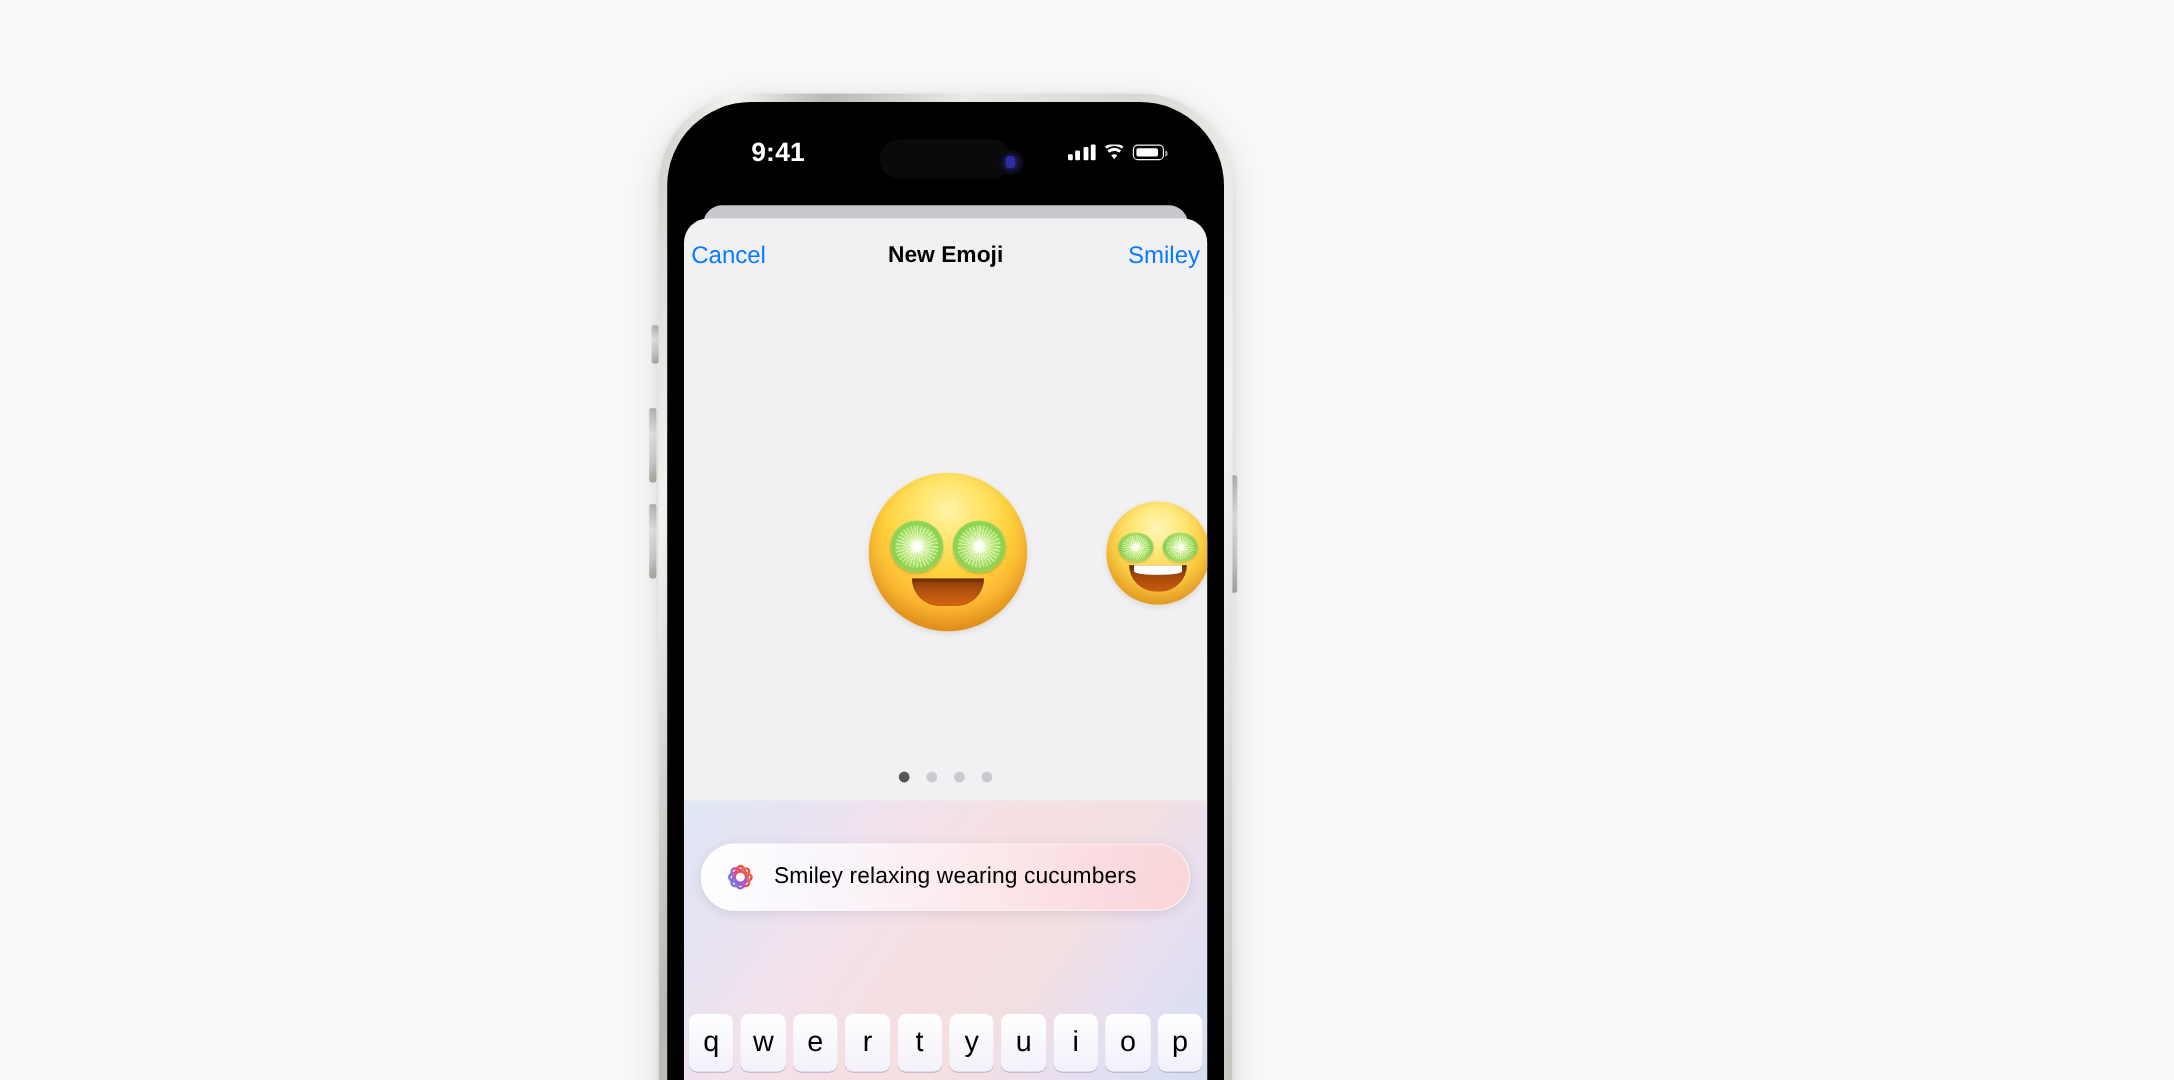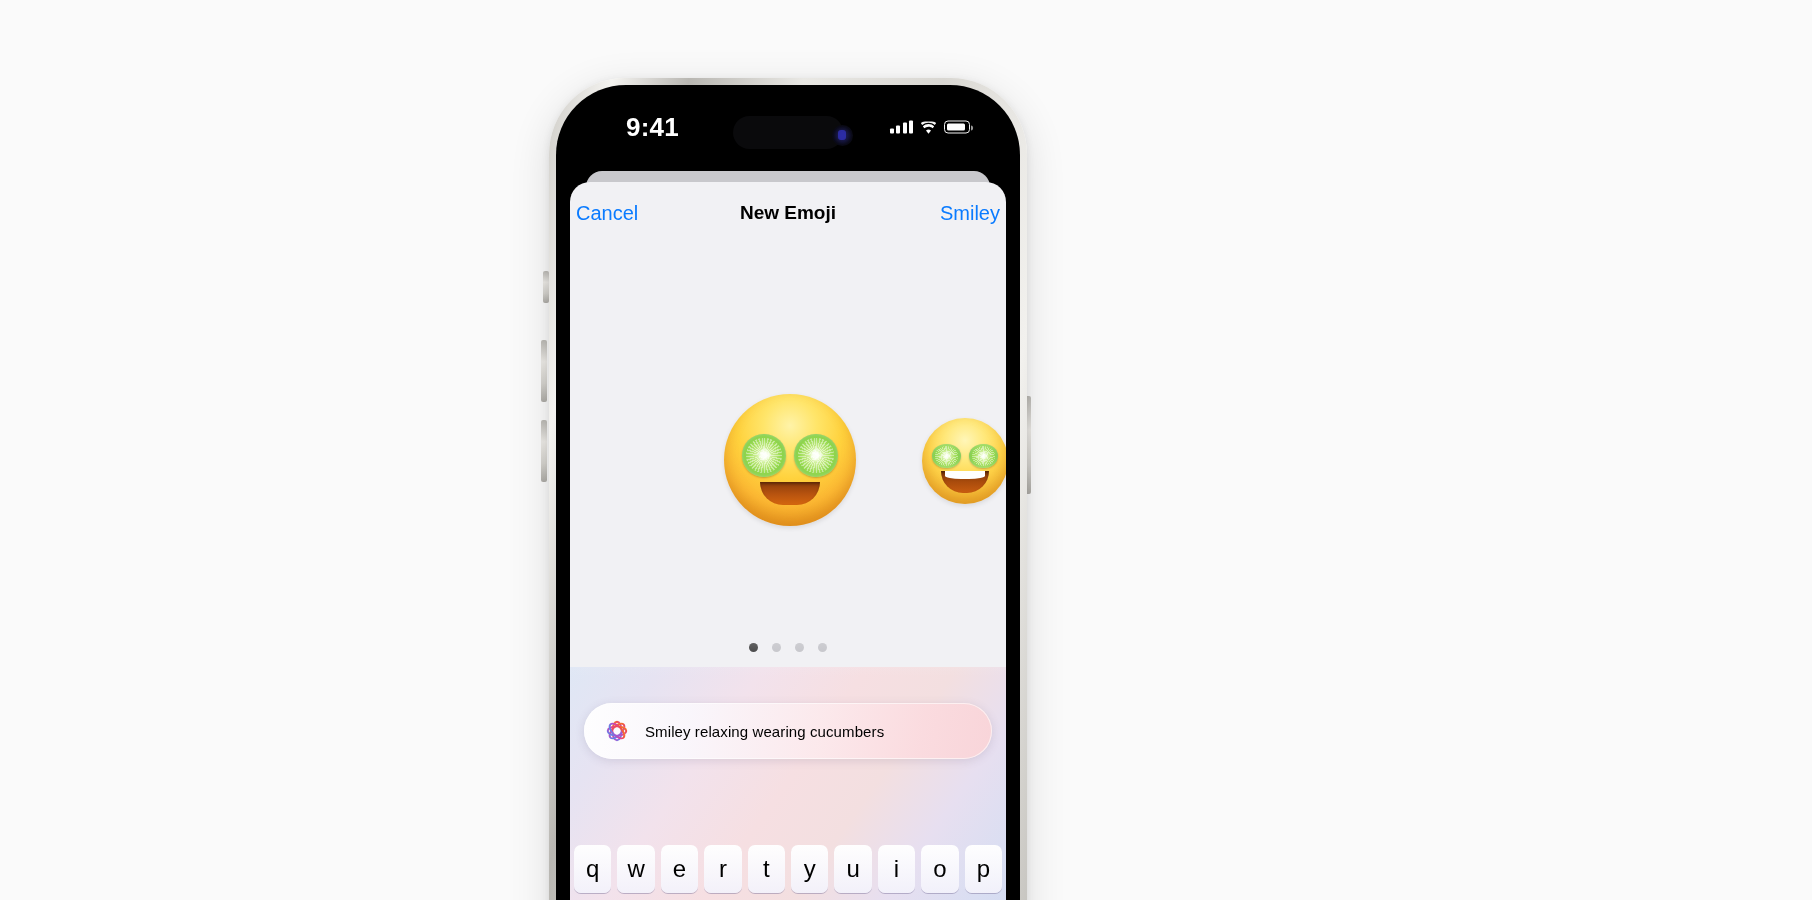--- a/index.html
+++ b/index.html
@@ -43,21 +43,21 @@
   .btn-power   { left:1025px; top:396px; width:6px; height:98px;
                  background:linear-gradient(180deg,#bcbab5,#eceae6 35%,#d5d3ce 70%,#aeaca7); }
 
   
   .statusbar {
     position:absolute; left:0; top:0; width:100%; height:74px;
     color:#fff; z-index:30;
   }
   .status-time {
     position:absolute; left:66px; top:38px;
-    font-size:26px; font-weight:700; letter-spacing:.2px;
+    font-size:22px; font-weight:700; letter-spacing:.2px;
     transform:translateY(-50%);
   }
   .dyn-island {
     position:absolute; left:50%; top:27px; transform:translateX(-50%);
     width:110px; height:33px; border-radius:20px;
     background:#0a0a0c;
   }
   .front-cam {
     position:absolute; left:272px; top:36px;
     width:21px; height:21px; border-radius:50%;
@@ -211,21 +211,21 @@
   .prompt {
     position:relative; height:56px; border-radius:28px;
     background:linear-gradient(100deg,
       rgba(255,255,255,.96) 0%, rgba(250,247,252,.95) 26%,
       rgba(252,233,236,.95) 58%, rgba(251,219,223,.95) 82%, rgba(249,212,216,.95) 100%);
     box-shadow:0 2px 10px rgba(90,80,120,.16), inset 0 0 0 1px rgba(255,255,255,.6);
     display:flex; align-items:center; padding:0 18px; gap:13px;
     cursor:text;
   }
   .ai-icon { flex:0 0 auto; width:30px; height:30px; }
-  .prompt-text { font-size:15px; color:#000; white-space:nowrap; letter-spacing:.1px; }
+  .prompt-text { font-size:19px; color:#000; white-space:nowrap; letter-spacing:.1px; }
 
   
   .suggestions {
     position:absolute; left:0; right:0; top:120px; height:50px;
     display:flex; align-items:center;
   }
   .sugg {
     flex:1 1 0; text-align:center; font-size:18px; color:#3b3a46;
     position:relative; cursor:pointer; white-space:nowrap;
   }

